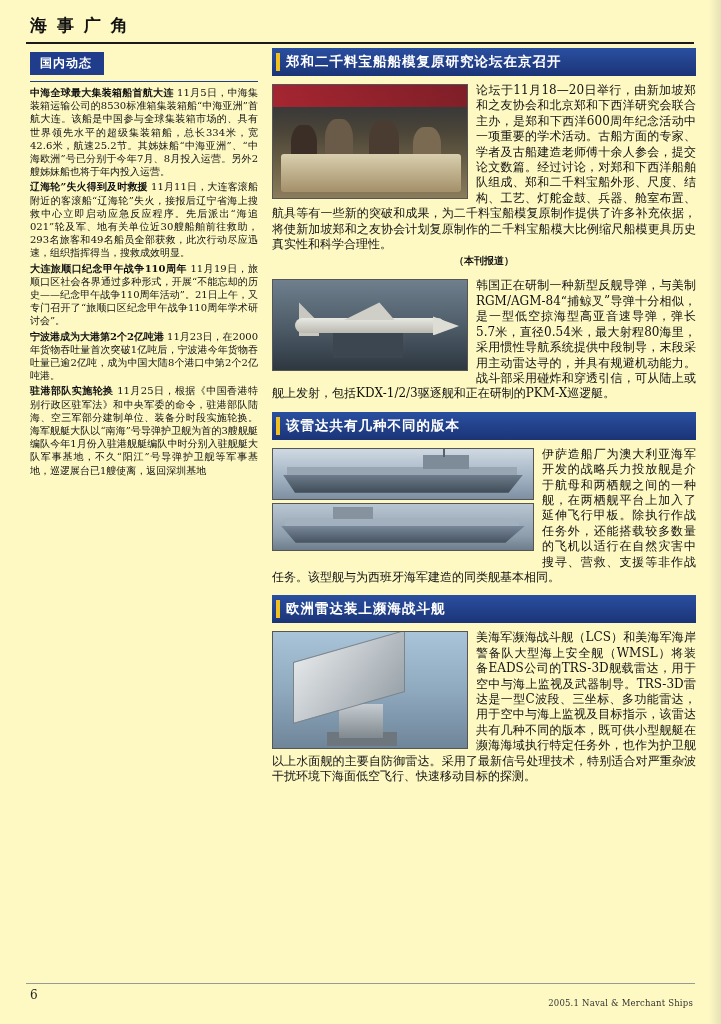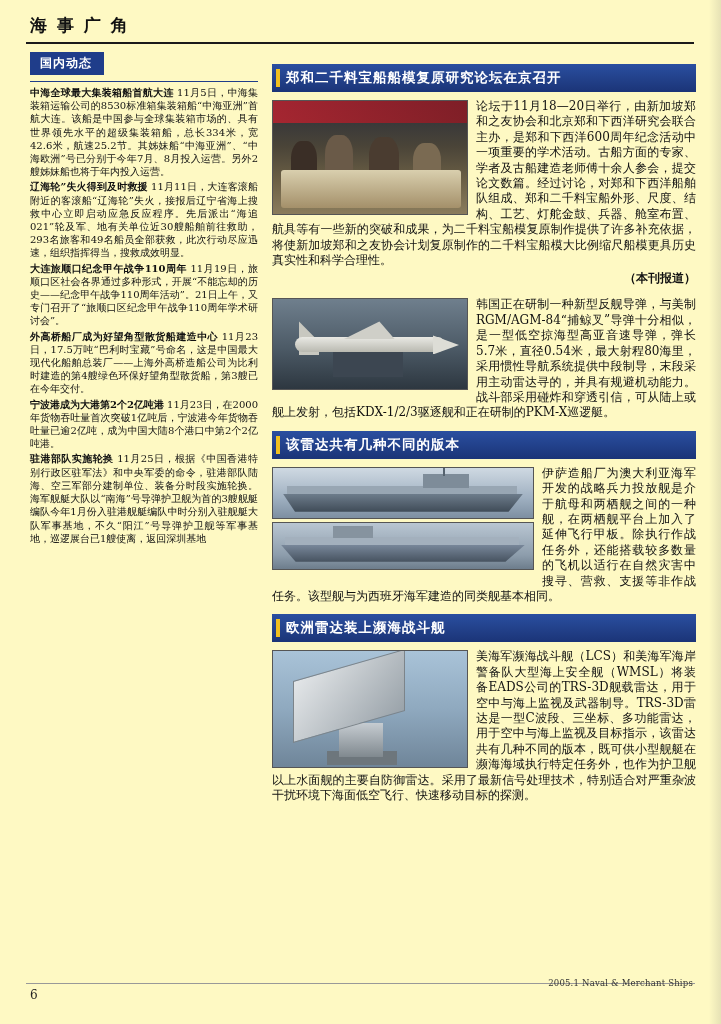--- a/index.html
+++ b/index.html
@@ -29,21 +29,21 @@
     font-size: 17px;
     letter-spacing: 2px;
     color: #111;
     padding-left: 4px;
   }
   
   .col-left {
     position: absolute; left: 30px; top: 52px; width: 228px;
   }
   .col-right {
-    position: absolute; left: 272px; top: 64px; width: 424px;
+    position: absolute; left: 272px; top: 48px; width: 424px;
   }
   
   .sec-head-left {
     display: inline-block;
     background: #1f3d8a;
     color: #fff;
     font-family: "DejaVu Serif", "Liberation Serif", serif;
     font-weight: bold;
     font-size: 12px;
     letter-spacing: 1px;
@@ -86,23 +86,23 @@
     font-family: "DejaVu Serif", "Liberation Serif", serif;
     font-size: 12px;
     line-height: 15.4px;
     text-align: justify;
     color: #111;
   }
   .art {
     margin-bottom: 10px;
   }
   .byline {
-    text-align: right;
-    font-weight: bold;
-    font-size: 12px;
+    text-align: center;
+    font-weight: bold;
+    font-size: 10px;
     margin-top: 2px;
   }
   .media-row { overflow: hidden; }
   .photo {
     border: 1px solid #555;
     position: relative;
     overflow: hidden;
   }
   .photo.left { float: left; margin: 1px 8px 4px 0; }
   
@@ -216,21 +216,21 @@
     position:absolute; left:54px; top:100px; width:70px; height:14px;
     background:#6d767c;
   }
   
   .folio {
     position:absolute; left:30px; bottom:22px;
     font-family: "DejaVu Serif","Liberation Serif",serif;
     font-size: 12px; color:#222;
   }
   .footer-right {
-    position:absolute; right:28px; bottom:36px;
+    position:absolute; right:28px; bottom:16px;
     font-family: "DejaVu Serif","Liberation Serif",serif;
     font-size: 8.5px; color:#333;
     letter-spacing:.2px;
   }
   .footer-rule {
     position:absolute; left:26px; right:26px; bottom:40px;
     border-top: 1px solid #999;
   }
   .edge {
     position:absolute; right:0; top:0; width:12px; height:100%;
@@ -254,24 +254,20 @@
       <span class="hl">中海全球最大集装箱船首航大连</span>
       <span>11月5日，中海集装箱运输公司的8530标准箱集装箱船“中海亚洲”首航大连。该船是中国参与全球集装箱市场的、具有世界领先水平的超级集装箱船，总长334米，宽42.6米，航速25.2节。其姊妹船“中海亚洲”、“中海欧洲”号已分别于今年7月、8月投入运营。另外2艘姊妹船也将于年内投入运营。</span>
     </div>
     <div class="news-block">
       <span class="hl">辽海轮”失火得到及时救援</span>
       <span>11月11日，大连客滚船附近的客滚船“辽海轮”失火，接报后辽宁省海上搜救中心立即启动应急反应程序。先后派出“海追021”轮及军、地有关单位近30艘船舶前往救助，293名旅客和49名船员全部获救，此次行动尽应迅速，组织指挥得当，搜救成效明显。</span>
     </div>
     <div class="news-block">
       <span class="hl">大连旅顺口纪念甲午战争110周年</span>
       <span>11月19日，旅顺口区社会各界通过多种形式，开展“不能忘却的历史——纪念甲午战争110周年活动”。21日上午，又专门召开了“旅顺口区纪念甲午战争110周年学术研讨会”。</span>
-    </div>
-    <div class="news-block">
-      <span class="hl">外高桥船厂成为好望角型散货船建造中心</span>
-      <span>11月23日，17.5万吨“巴利时宝藏”号命名，这是中国最大现代化船舶总装厂——上海外高桥造船公司为比利时建造的第4艘绿色环保好望角型散货船，第3艘已在今年交付。</span>
     </div>
     <div class="news-block">
       <span class="hl">宁波港成为大港第2个2亿吨港</span>
       <span>11月23日，在2000年货物吞吐量首次突破1亿吨后，宁波港今年货物吞吐量已逾2亿吨，成为中国大陆8个港口中第2个2亿吨港。</span>
     </div>
     <div class="news-block">
       <span class="hl">驻港部队实施轮换</span>
       <span>11月25日，根据《中国香港特别行政区驻军法》和中央军委的命令，驻港部队陆海、空三军部分建制单位、装备分时段实施轮换。海军舰艇大队以“南海”号导弹护卫舰为首的3艘舰艇编队今年1月份入驻港舰艇编队中时分别入驻舰艇大队军事基地，不久“阳江”号导弹护卫舰等军事基地，巡逻展台已1艘使离，返回深圳基地</span>
     </div>
   </div>

